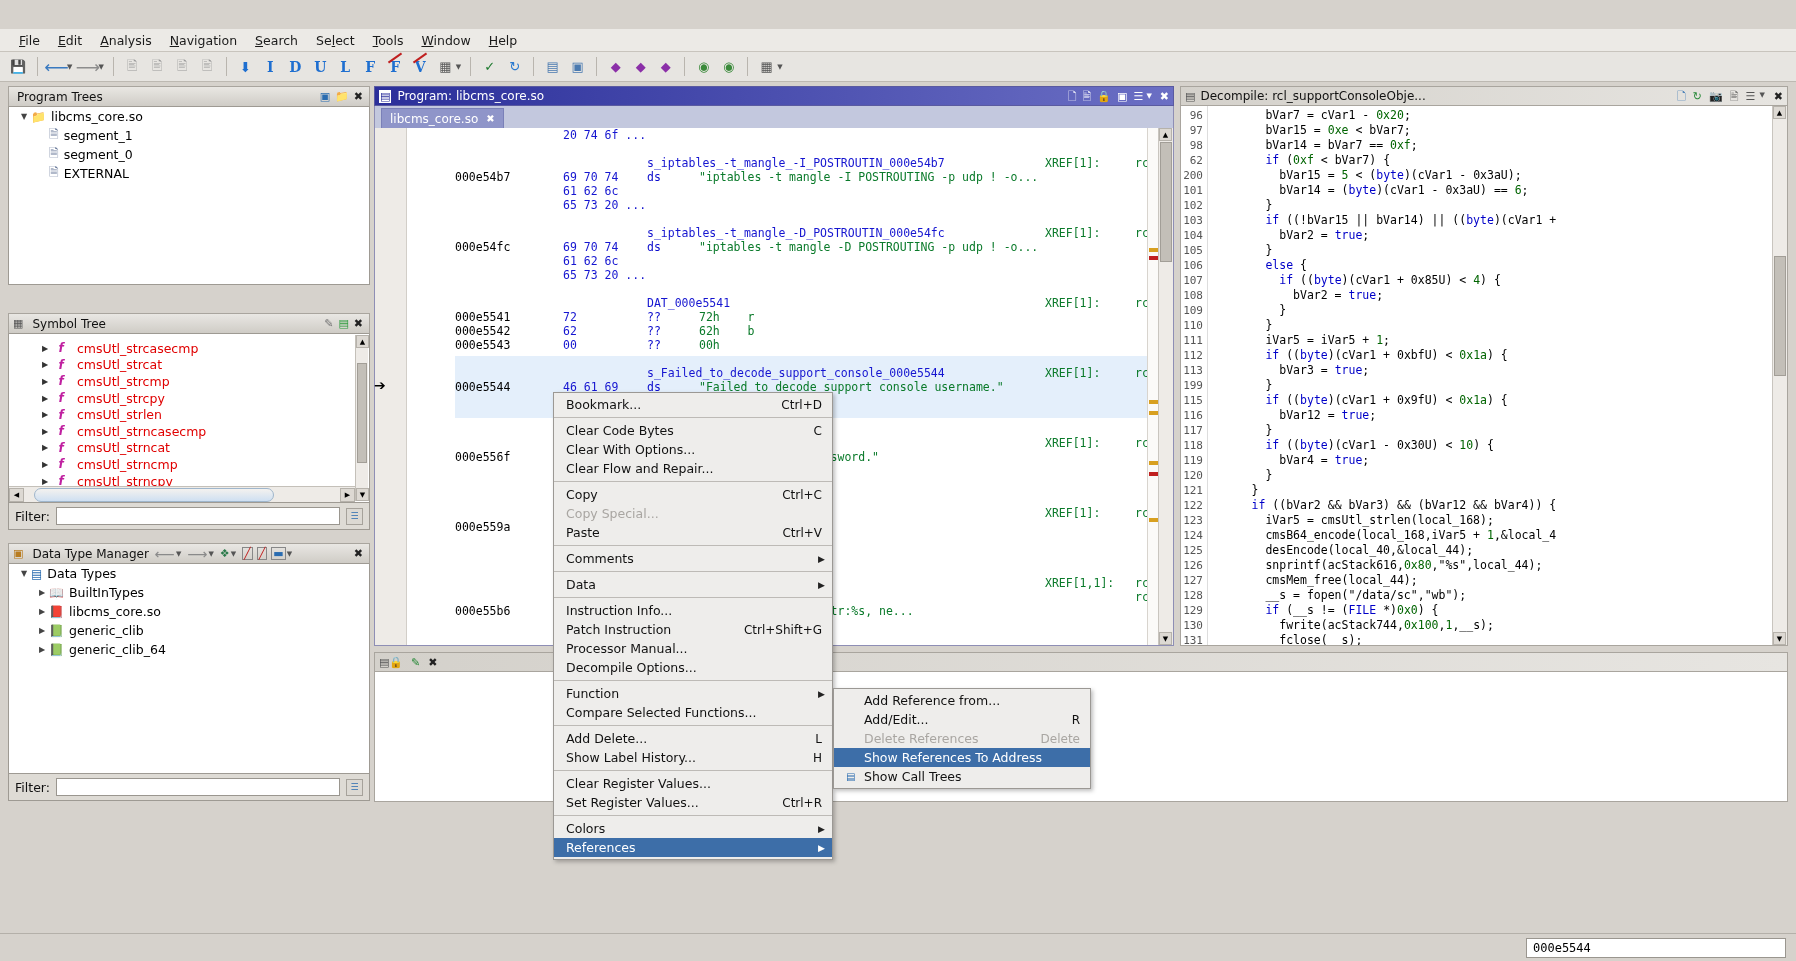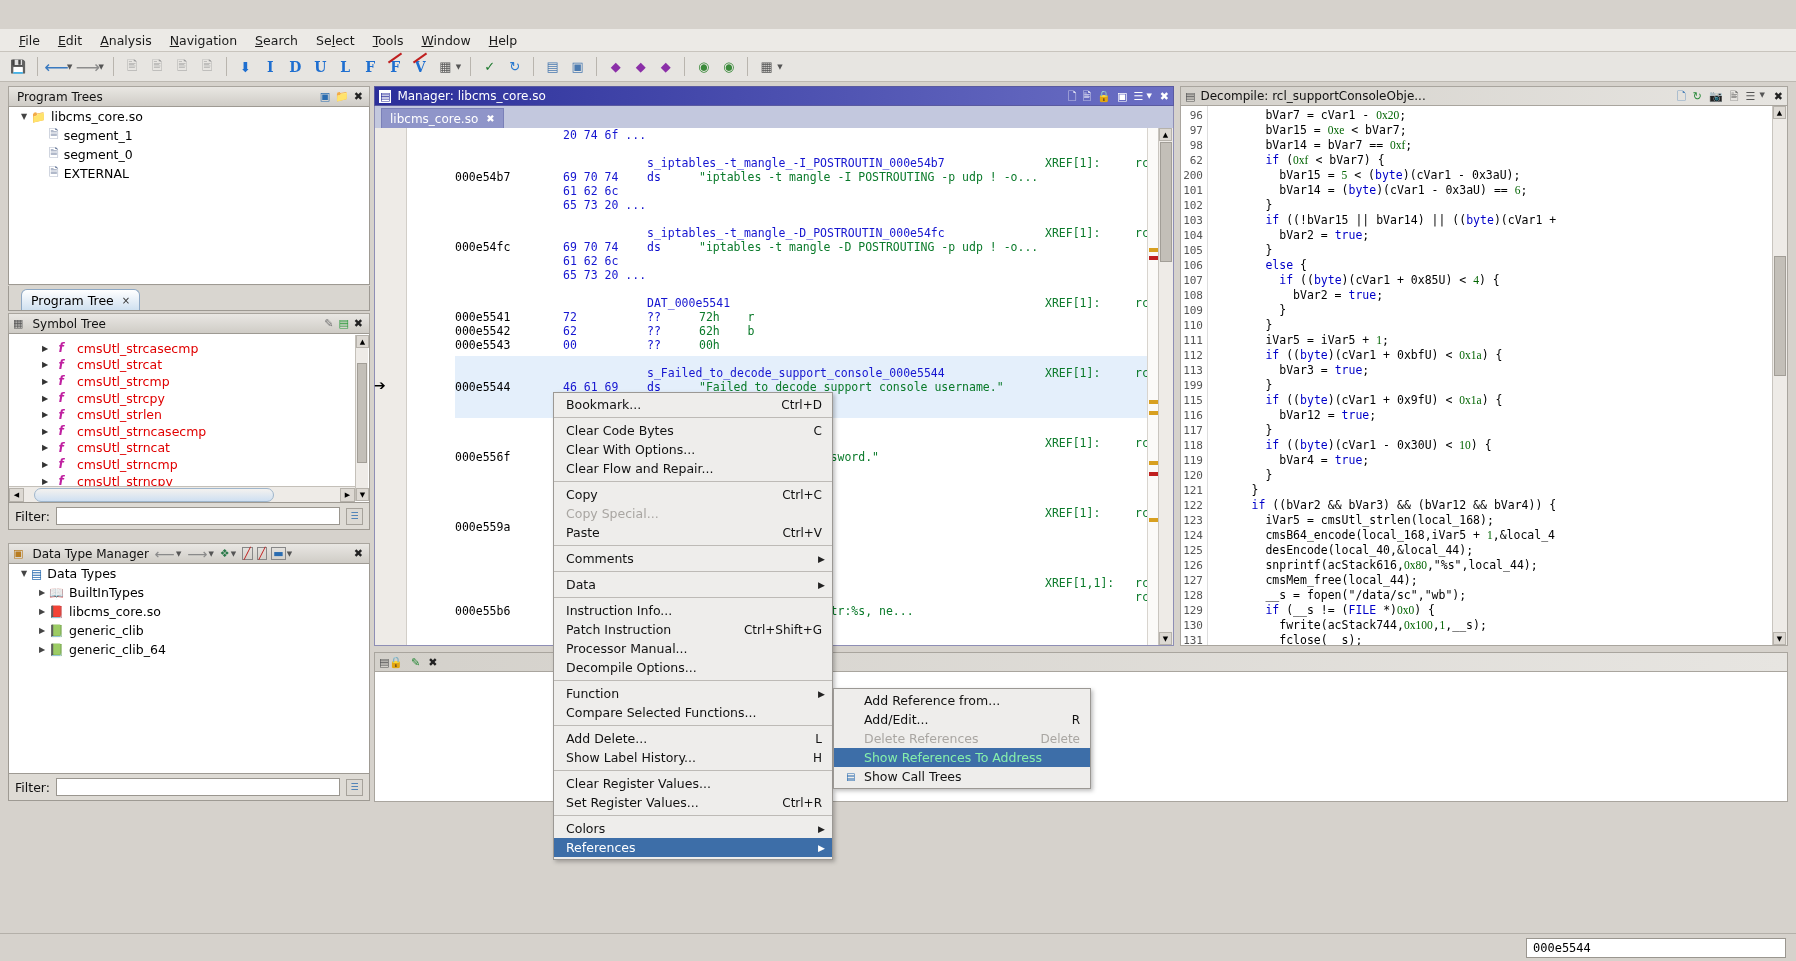--- a/index.html
+++ b/index.html
@@ -191,21 +191,21 @@
   .dec-hdr .ttl { flex:1; padding-left:5px; }
   .dec-body {
     height: 540px; background:#fff; border:1px solid #a9a59e; border-top:none;
     display:flex; overflow:hidden;
   }
   .dec-gut { width: 26px; background:#fff; color:#555; text-align:right; padding-right:4px;
     font-family:"DejaVu Sans Mono", monospace; font-size:11px; line-height:15px; padding-top:2px;}
   .dec-code { flex:1; font-family:"DejaVu Sans Mono", monospace; font-size:11.5px;
     line-height:15px; padding-top:2px; white-space:pre; overflow:hidden;}
   .d-kw { color:#0000c8; }
-  .d-num { color:#006400;font-family:Liberation Serif, serif; }
+  .d-num { color:#006400; }
 
   
   #console { position:absolute; left: 374px; top: 652px; width: 1414px; height: 150px; }
   .con-hdr {
     height:20px; background: linear-gradient(to right,#d4d1cb,#e7e5e1);
     border:1px solid #a9a59e; display:flex; align-items:center; padding:0 4px;
     font-size:12px; color:#111;
   }
   .con-body { height:130px; background:#fff; border:1px solid #a9a59e; border-top:none; }
 
@@ -244,21 +244,21 @@
     background:#eeedeb; border:1px solid #9b9894;
     box-shadow: 2px 2px 4px rgba(0,0,0,0.25);
     font-size:12.5px; color:#111; padding: 2px 0;
     z-index: 60;
   }
   .smi { height: 19px; display:flex; align-items:center; padding: 0 10px 0 12px; }
   .smi .lab { flex:1; }
   .smi .sc { font-size:12px; }
   .smi.disabled .lab, .smi.disabled .sc { color:#a9a6a2; }
   .smi.sel { background:#3d6ea8; }
-  .smi.sel .lab, .smi.sel .sc { color:#86efac; }
+  .smi.sel .lab, .smi.sel .sc { color:#ffffff; }
   .smi .ic { width:14px; margin-right:4px; font-size:10px; color:#2a6cb0;}
 
   .arrow-marker {
     position:absolute; left: 374px; top: 377px; font-size:14px; color:#000; z-index:5;
   }
 </style>
 </head>
 <body>
 
 <div id="app">
@@ -340,26 +340,20 @@
         <span class="ficon" style="color:#6a7a9a;">🗎</span>
         <span>segment_0</span>
       </div>
       <div class="tree-row" style="padding-left:40px;">
         <span class="ficon" style="color:#6a7a9a;">🗎</span>
         <span>EXTERNAL</span>
       </div>
     </div>
   </div>
 
-  <div class="tabstrip">
-    <div class="tab-sel">
-      <span>Program Tree</span>
-      <span class="tab-x">×</span>
-    </div>
-  </div>
 
   <div class="panel" id="symbol-tree">
     <div class="panel-hdr">
       <span class="ficon" style="color:#555;font-size:11px;">▦</span>
       <span class="ttl">Symbol Tree</span>
       <span class="hicons">
         <span class="hi" style="color:#777;">✎</span>
         <span class="hi" style="color:#2a9a3a;">▤</span>
         <span class="hi" style="color:#222;font-weight:bold;">✖</span>
       </span>
@@ -483,21 +477,21 @@
     <div class="filter-row">
       <span class="filter-lbl">Filter:</span>
       <input class="filter-inp" value="" style="">
       <span class="filter-btn">☰</span>
     </div>
   </div>
 
   <div id="listing">
     <div class="lst-hdr">
       <span style="font-size:11px;background:#fff;color:#2b2f9a;padding:0 1px;">▤</span>
-      <span class="ttl">Manager:  libcms_core.so</span>
+      <span class="ttl">Program:  libcms_core.so</span>
       <span class="hicons">
         <span class="hi">🗋</span>
         <span class="hi">🖹</span>
         <span class="hi">🔒</span>
         <span class="hi">▣</span>
         <span class="hi">☰</span>
         <span class="tb-caret" style="color:#fff;">▼</span>
         <span class="hi" style="font-weight:bold;">✖</span>
       </span>
     </div>

